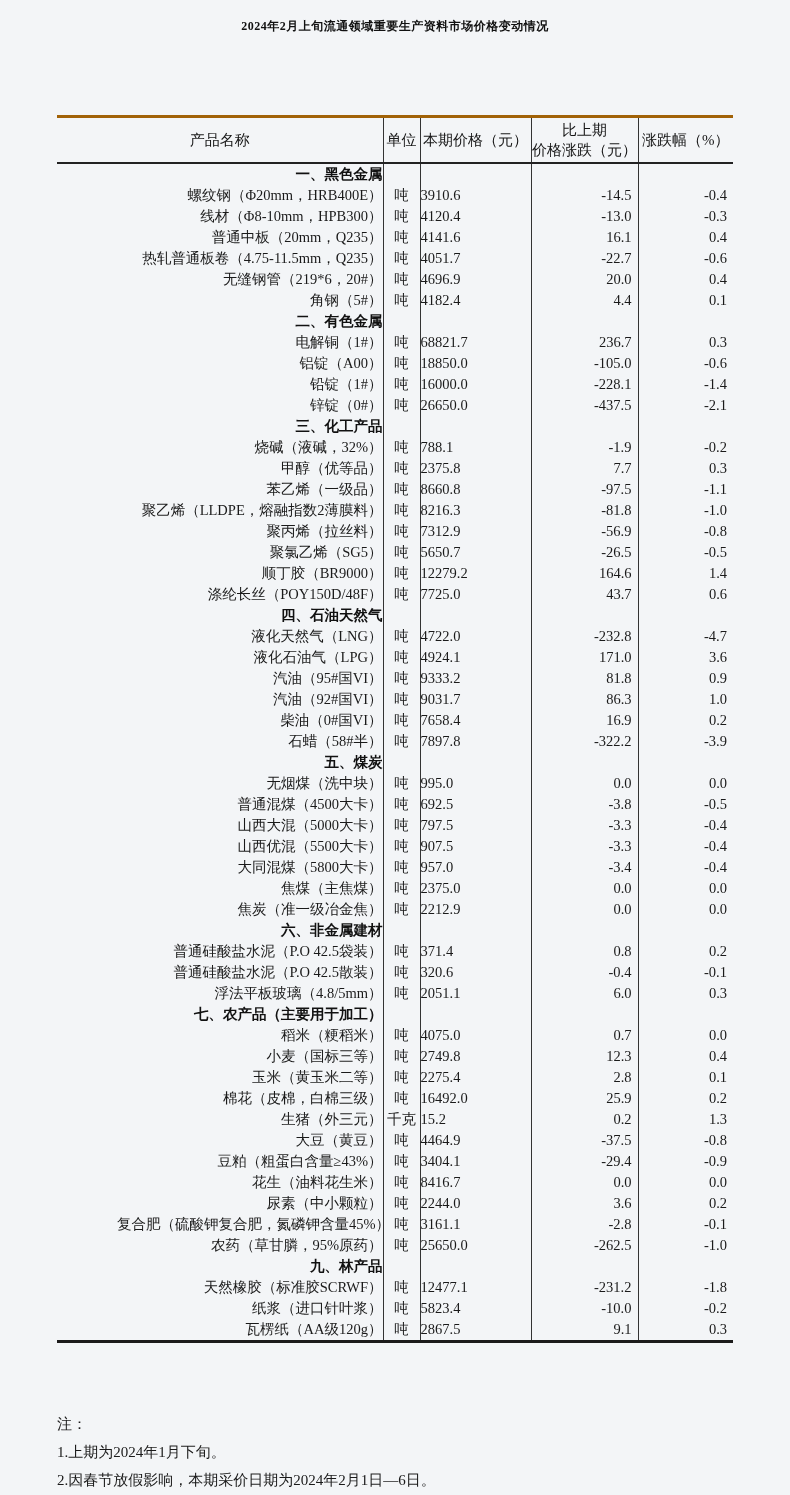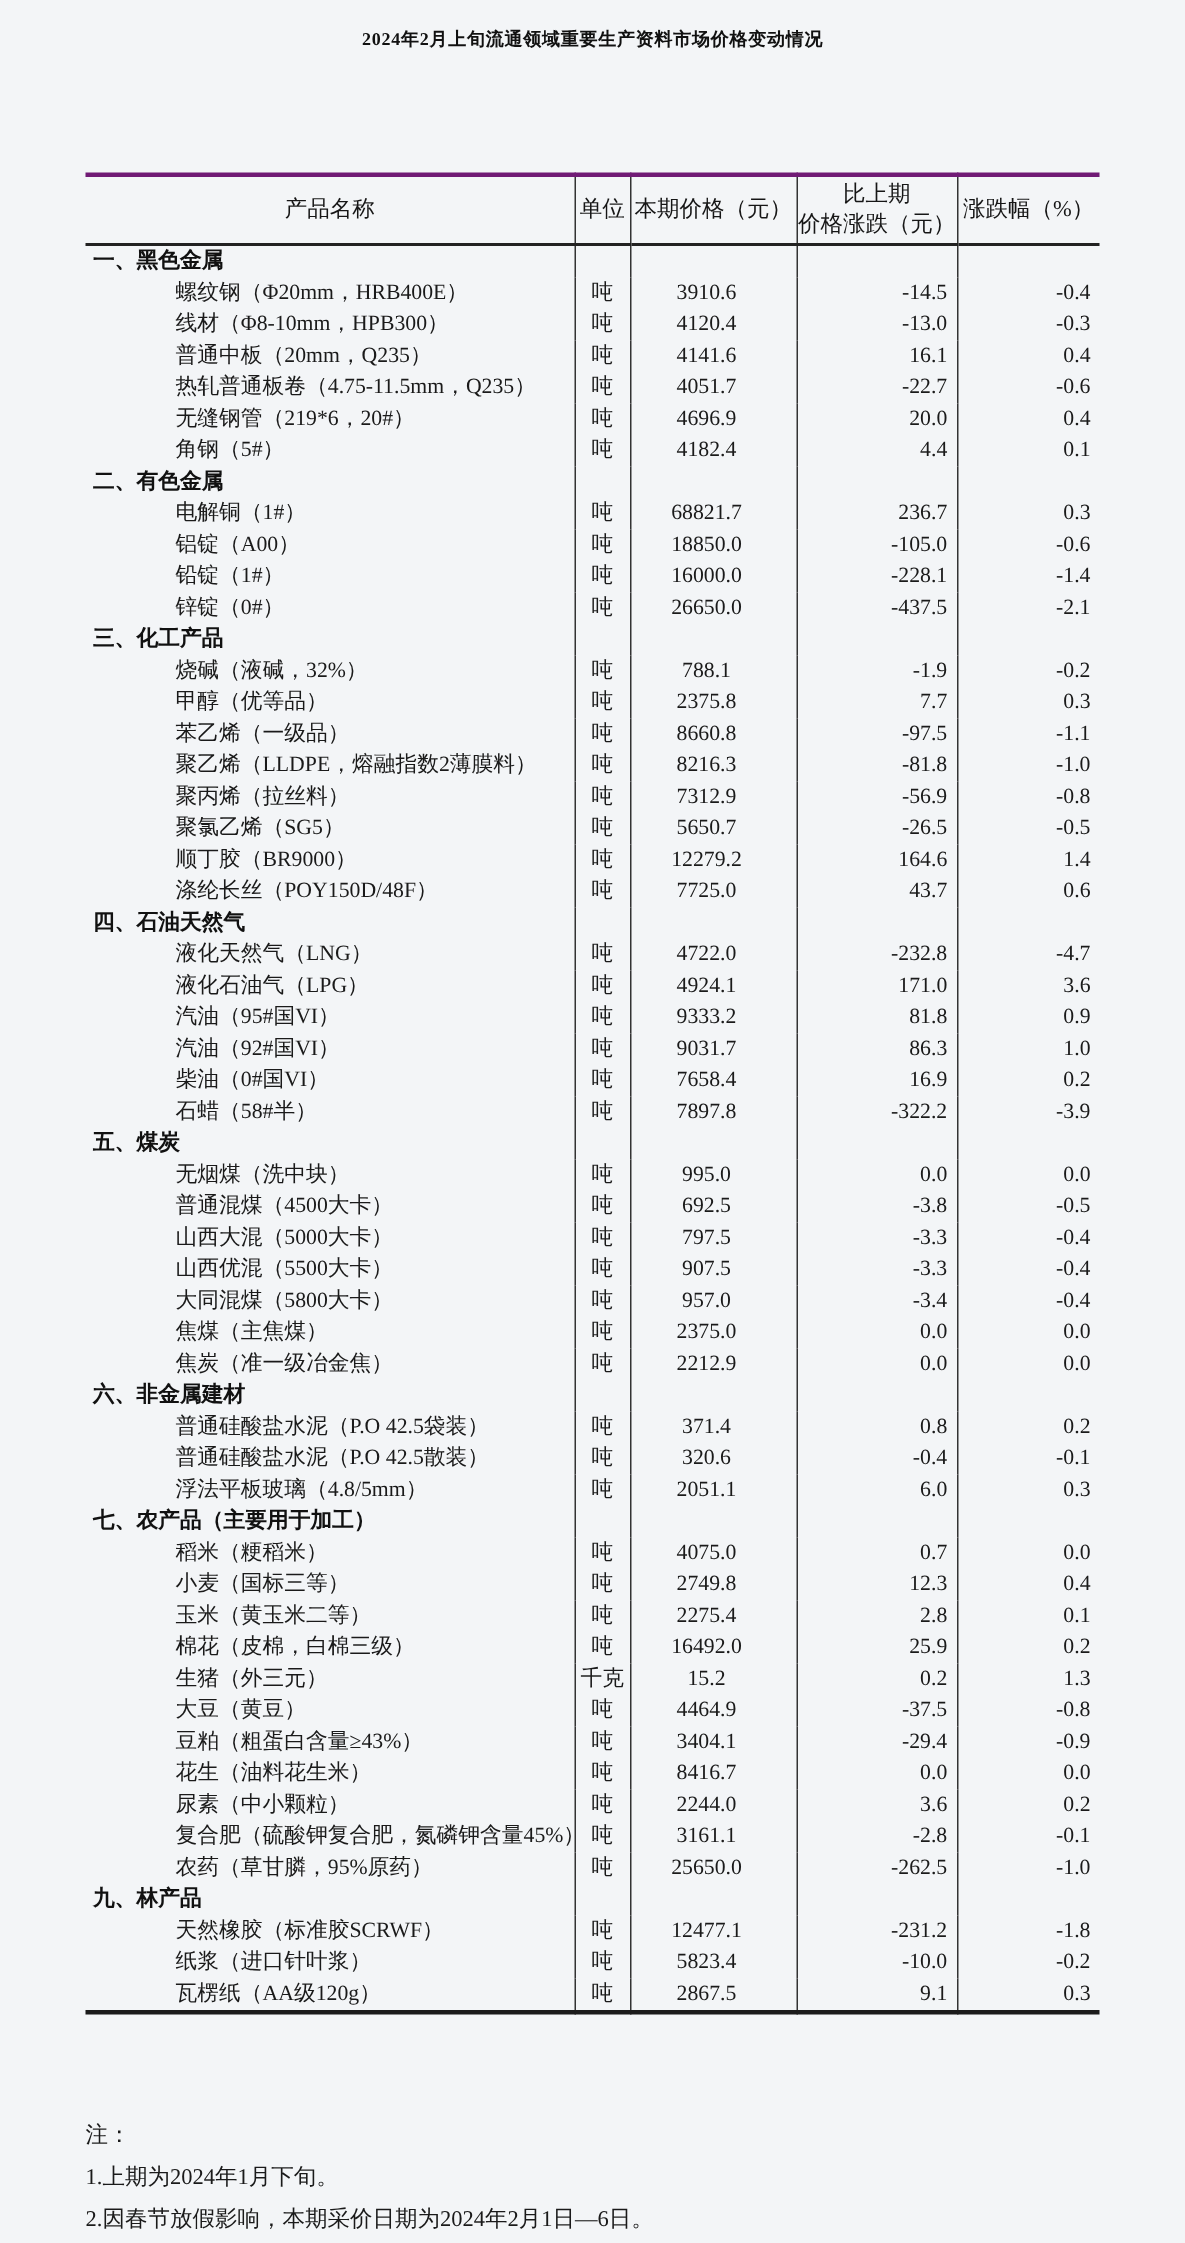--- a/index.html
+++ b/index.html
@@ -15,21 +15,21 @@
   .doc-title {
     position:absolute; top:18px; left:0; width:790px;
     text-align:center;
     font-size:12px; font-weight:bold; letter-spacing:0.5px;
     color:#111;
   }
   table.price-table {
     position:absolute; top:115px; left:57px;
     width:676px;
     border-collapse:collapse; table-layout:fixed;
-    border-top:3px solid #701a75;
+    border-top:3px solid #a16207;
     border-bottom:3px solid #1b1b1b;
   }
   .price-table col.c1 { width:326px; }
   .price-table col.c2 { width:37px; }
   .price-table col.c3 { width:111px; }
   .price-table col.c4 { width:107px; }
   .price-table col.c5 { width:95px; }
   .price-table th {
     font-weight:normal;
     font-size:15px;
@@ -41,24 +41,24 @@
   }
   .price-table td {
     height:21px;
     font-size:14.5px;
     line-height:21px;
     white-space:nowrap;
     overflow:hidden;
     color:#1a1a1a;
   }
   .price-table .bl { border-left:1px solid #333; }
-  td.cell-product { padding-left:60px; text-align:left; }
+  td.cell-product { padding-left:60px; text-align:right; }
   tr.section-row td.cell-product { padding-left:5px; font-weight:bold; color:#111; }
   td.cell-unit { text-align:center; }
-  td.cell-price { text-align:center; padding-right:9px; }
+  td.cell-price { text-align:left; padding-right:9px; }
   td.cell-change { text-align:right; padding-right:6px; }
   td.cell-pct { text-align:right; padding-right:6px; }
   .notes {
     position:absolute; top:1410px; left:57px; width:676px;
     font-size:15px; line-height:28px; color:#1a1a1a;
   }
 </style>
 </head>
 <body>
 

